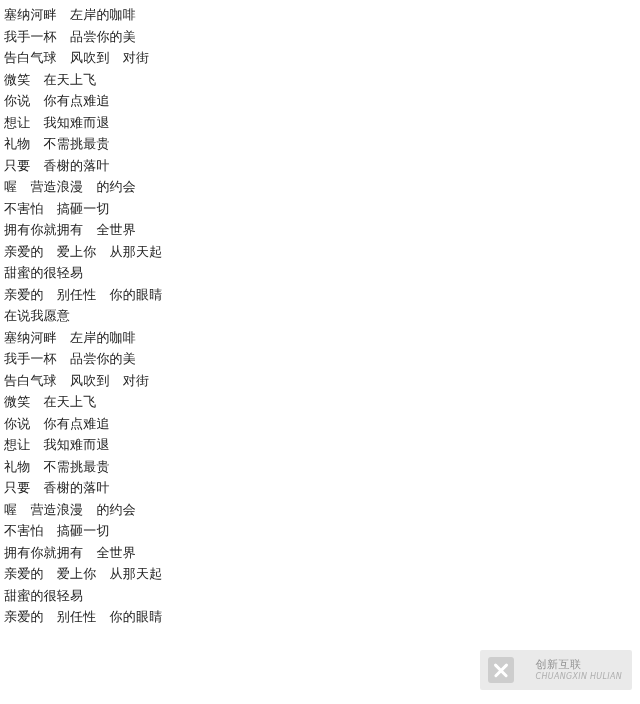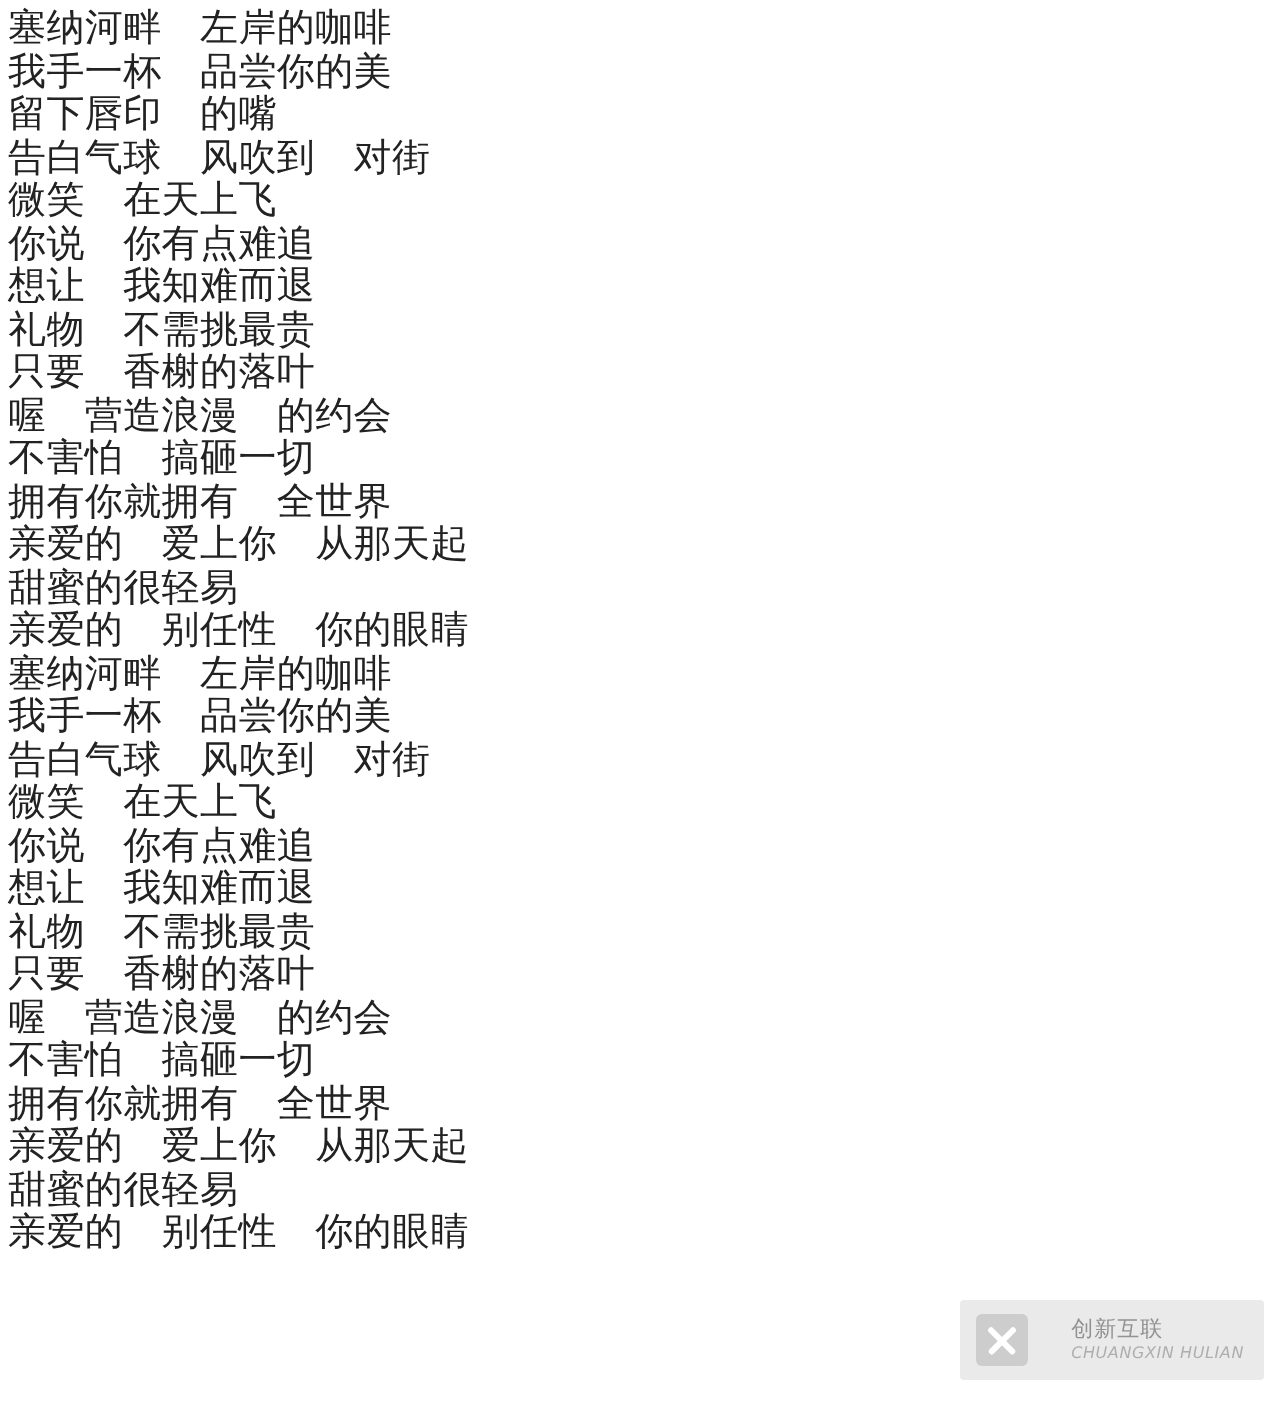--- a/index.html
+++ b/index.html
@@ -15,21 +15,21 @@
     position: relative;
   }
   #lyrics {
     position: absolute;
     left: 0;
     top: 0;
     width: 640px;
     padding: 4px 0 0 0;
   }
   .line {
-    font-size: 19px;
+    font-size: 13px;
     line-height: 21.5px;
     color: #222222;
     padding-left: 4px;
     white-space: pre;
     letter-spacing: 0.2px;
   }
   .watermark {
     position: absolute;
     right: 8px;
     bottom: 14px;
@@ -79,33 +79,33 @@
     letter-spacing: 0.3px;
     font-style: italic;
   }
 </style>
 </head>
 <body>
 
 <div id="lyrics">
     <div class="line">塞纳河畔　左岸的咖啡</div>
     <div class="line">我手一杯　品尝你的美</div>
-    <div class="line">留下唇印　的嘴</div>
     <div class="line">告白气球　风吹到　对街</div>
     <div class="line">微笑　在天上飞</div>
     <div class="line">你说　你有点难追</div>
     <div class="line">想让　我知难而退</div>
     <div class="line">礼物　不需挑最贵</div>
     <div class="line">只要　香榭的落叶</div>
     <div class="line">喔　营造浪漫　的约会</div>
     <div class="line">不害怕　搞砸一切</div>
     <div class="line">拥有你就拥有　全世界</div>
     <div class="line">亲爱的　爱上你　从那天起</div>
     <div class="line">甜蜜的很轻易</div>
     <div class="line">亲爱的　别任性　你的眼睛</div>
+    <div class="line">在说我愿意</div>
     <div class="line">塞纳河畔　左岸的咖啡</div>
     <div class="line">我手一杯　品尝你的美</div>
     <div class="line">告白气球　风吹到　对街</div>
     <div class="line">微笑　在天上飞</div>
     <div class="line">你说　你有点难追</div>
     <div class="line">想让　我知难而退</div>
     <div class="line">礼物　不需挑最贵</div>
     <div class="line">只要　香榭的落叶</div>
     <div class="line">喔　营造浪漫　的约会</div>
     <div class="line">不害怕　搞砸一切</div>

